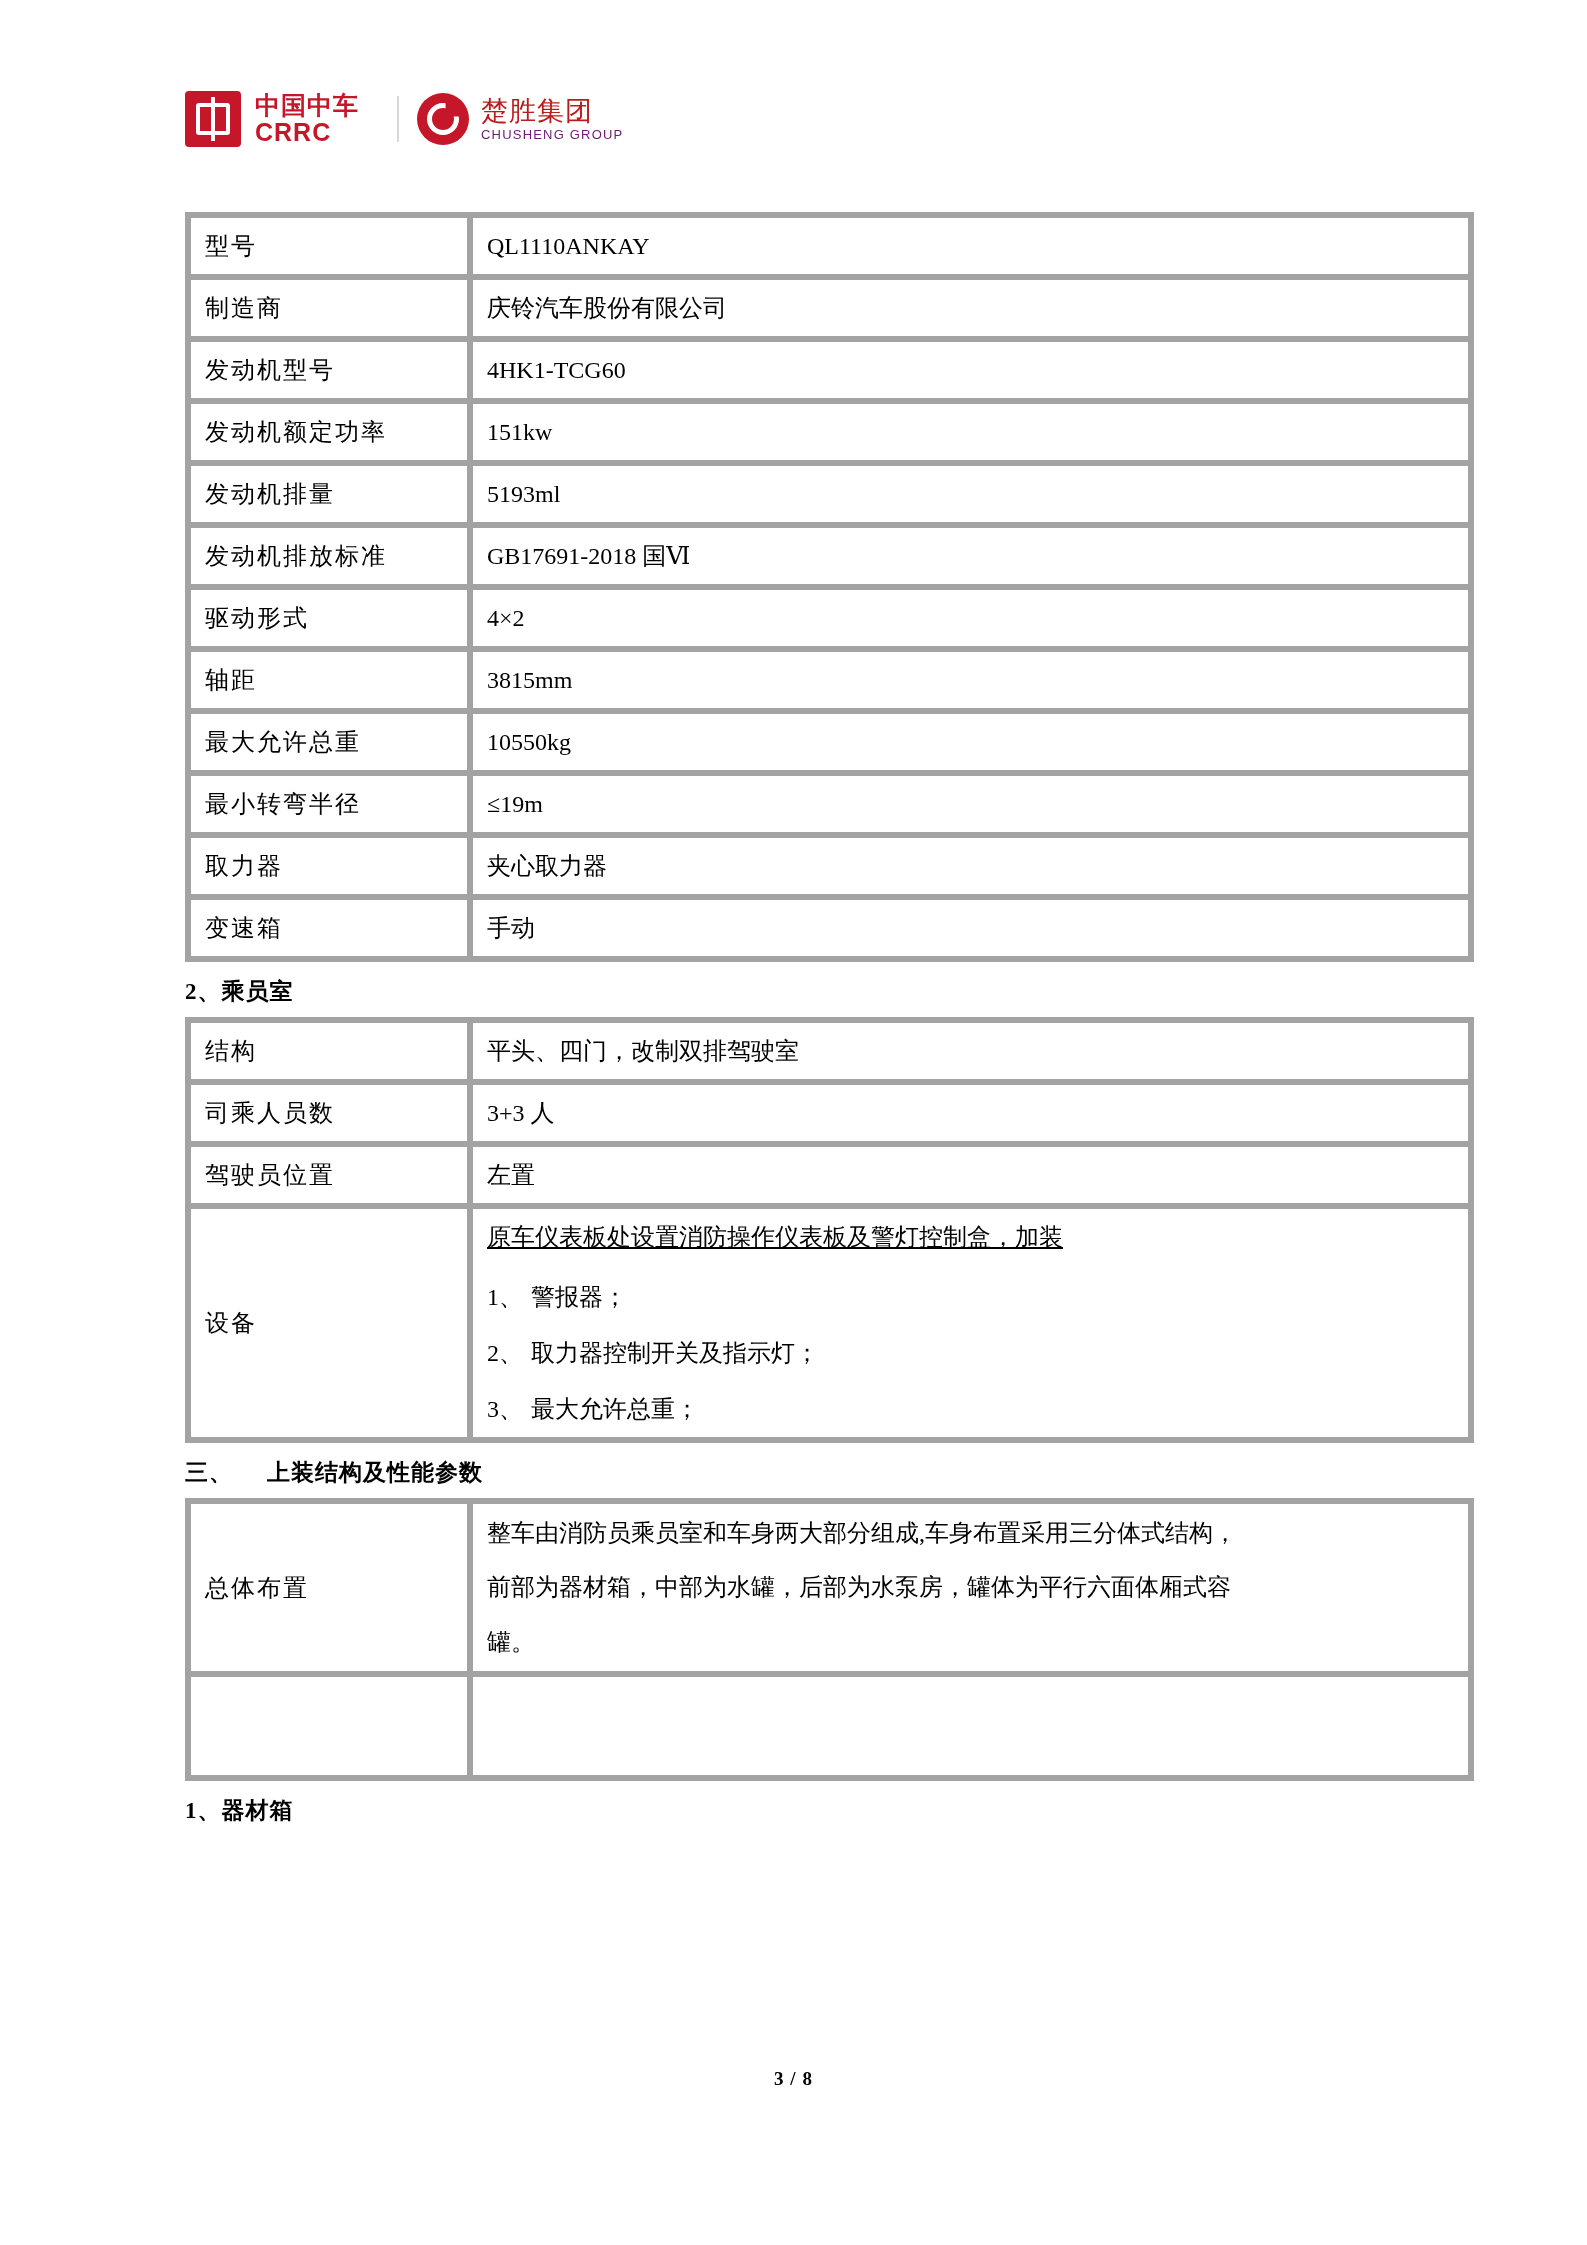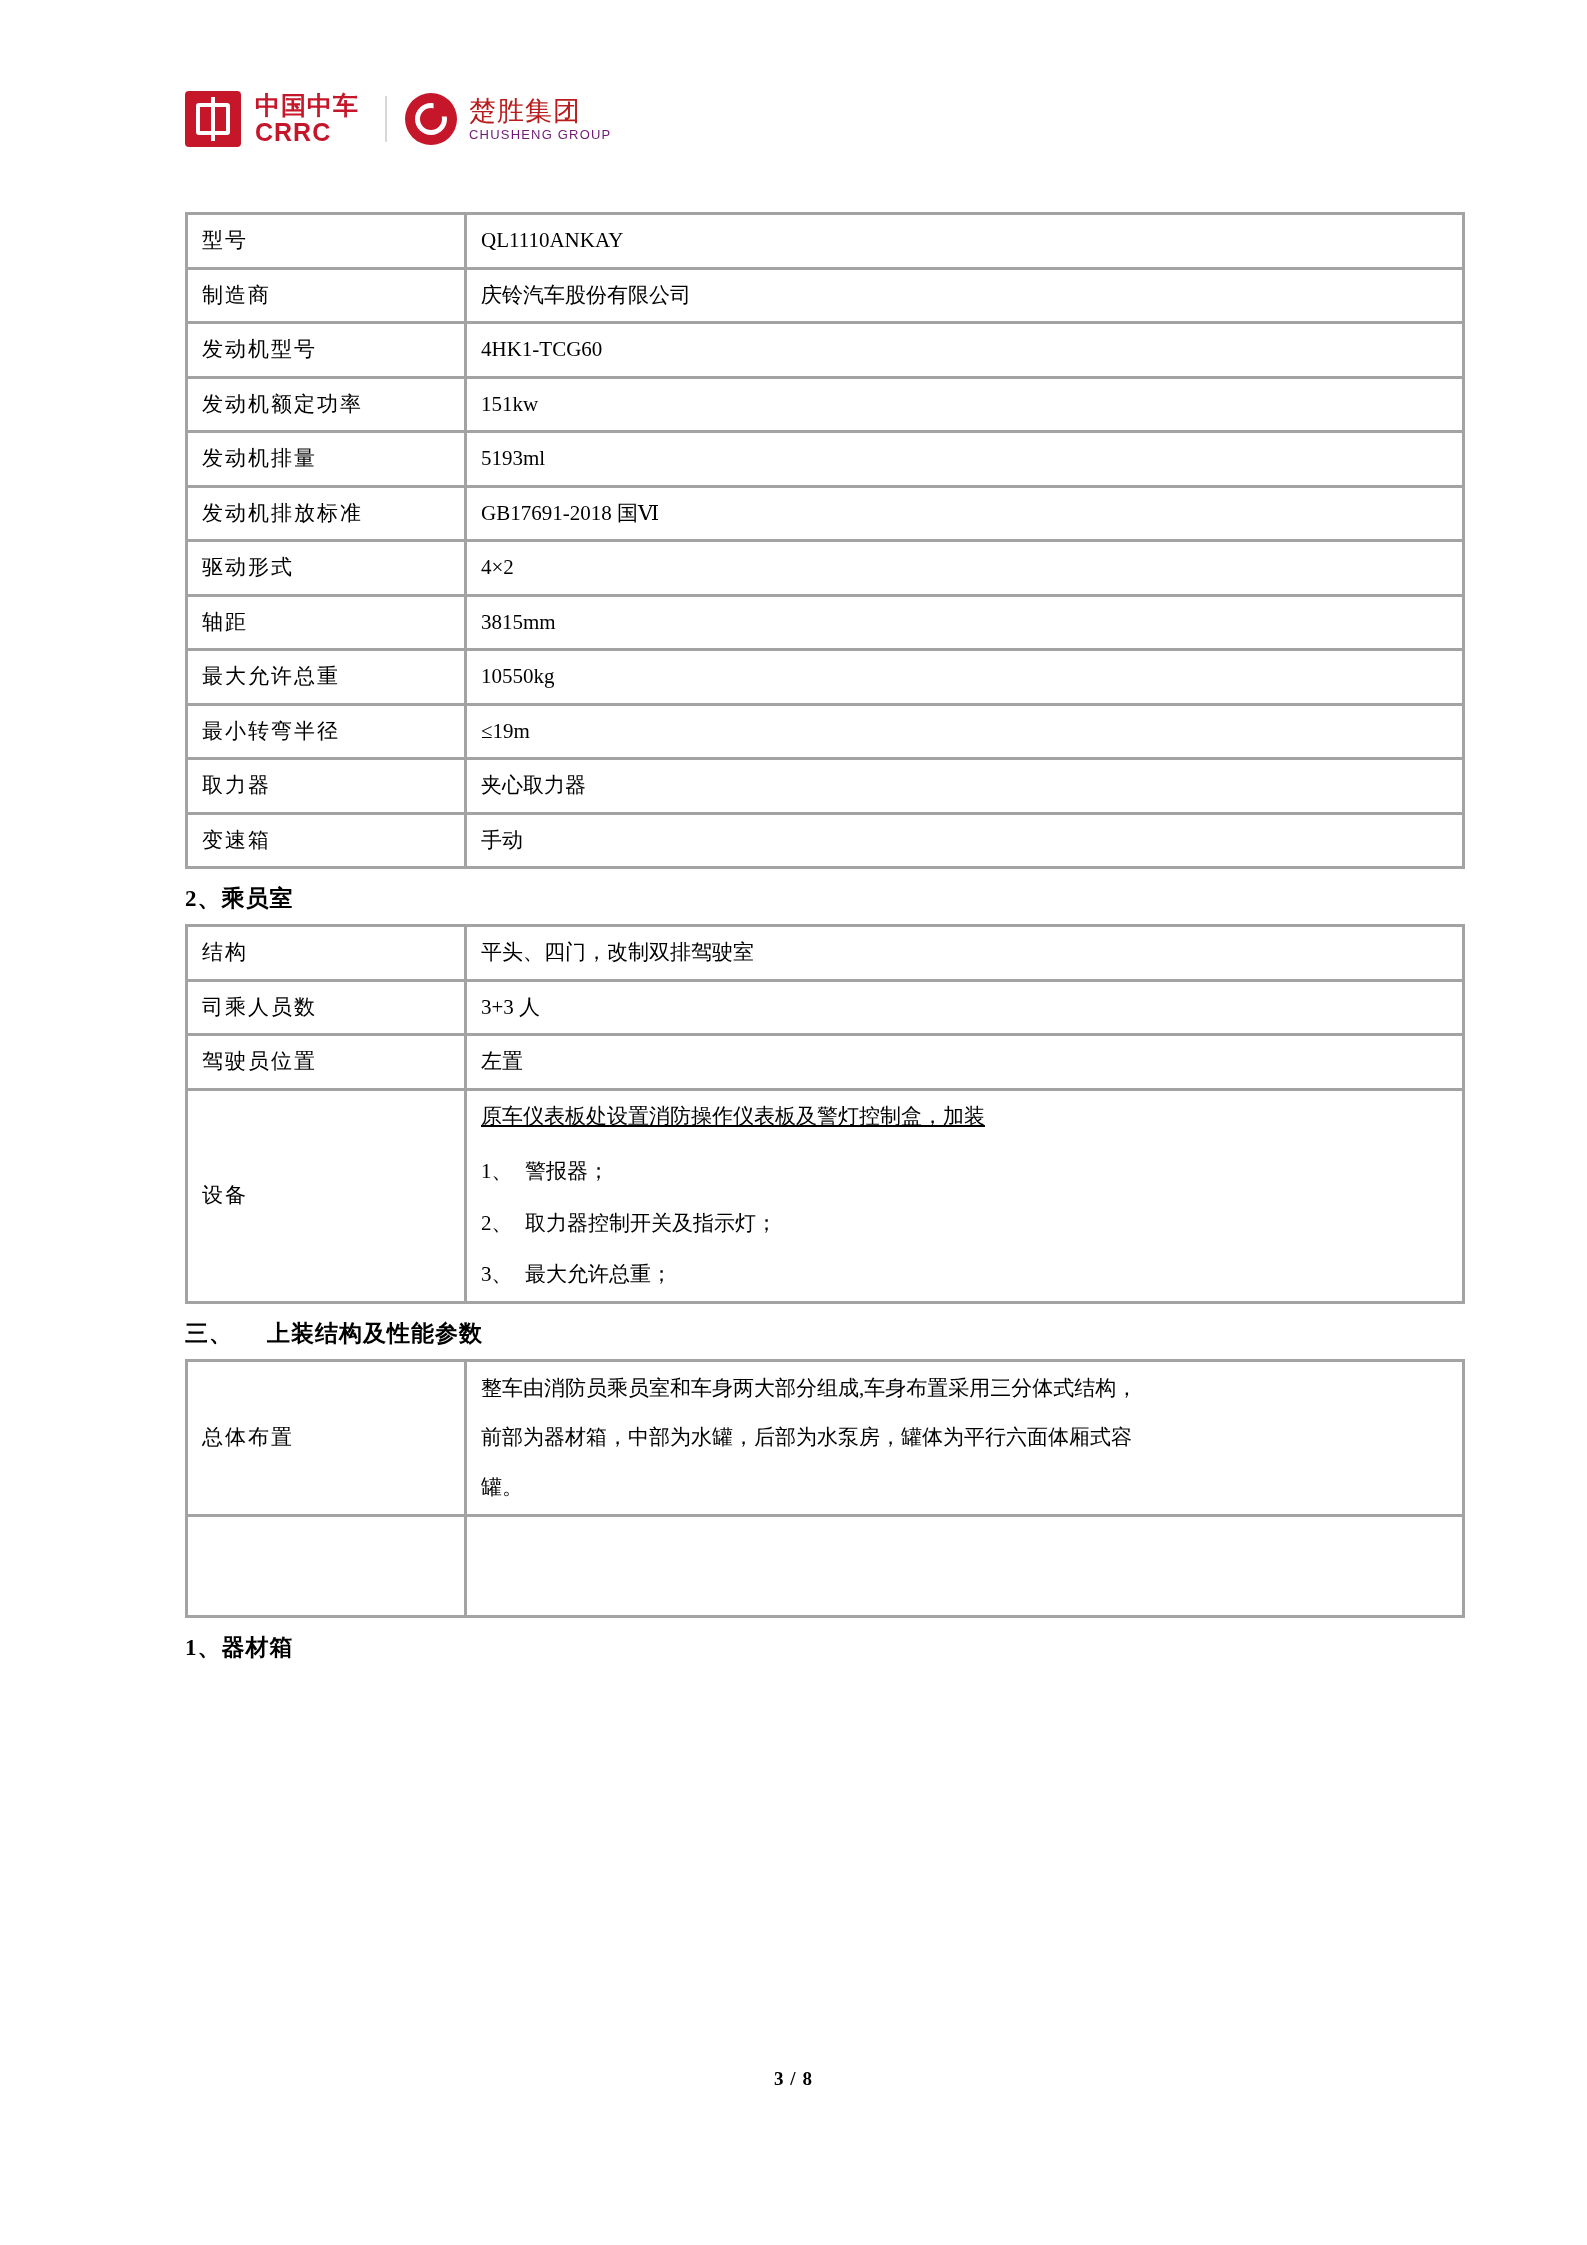--- a/index.html
+++ b/index.html
@@ -57,21 +57,21 @@
     left: 26px;
     top: 6px;
     width: 4px;
     height: 44px;
     background: #ffffff;
   }
   .crrc-text {
     display: flex;
     flex-direction: column;
     justify-content: center;
-    margin-right: 26px;
+    margin-right: 38px;
   }
   .crrc-cn {
     font-family: "Liberation Sans", sans-serif;
     font-size: 25px;
     font-weight: bold;
     color: #c5162a;
     line-height: 1.1;
     letter-spacing: 1px;
   }
   .crrc-en {
@@ -136,23 +136,23 @@
     left: 185px;
     top: 212px;
     width: 1215px;
   }
   table.spec {
     border-collapse: collapse;
     width: 1215px;
     table-layout: fixed;
   }
   table.spec td {
-    border: 3px solid #a3a3a3;
+    border: 6px solid #a3a3a3;
     padding: 10px 14px;
-    font-size: 21px;
+    font-size: 24px;
     line-height: 1.5;
     vertical-align: middle;
     font-family: "Liberation Serif", "DejaVu Serif", serif;
   }
   table.spec td.k {
     width: 248px;
     letter-spacing: 2px;
   }
   table.spec td.v {
     width: 967px;

